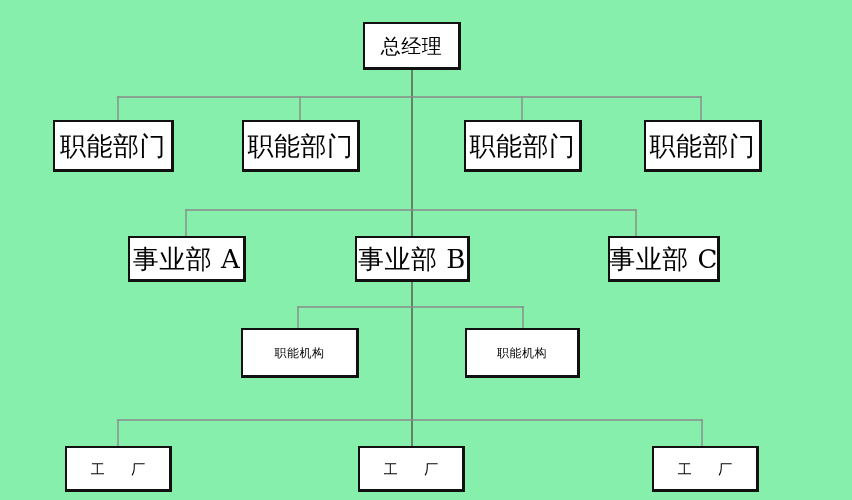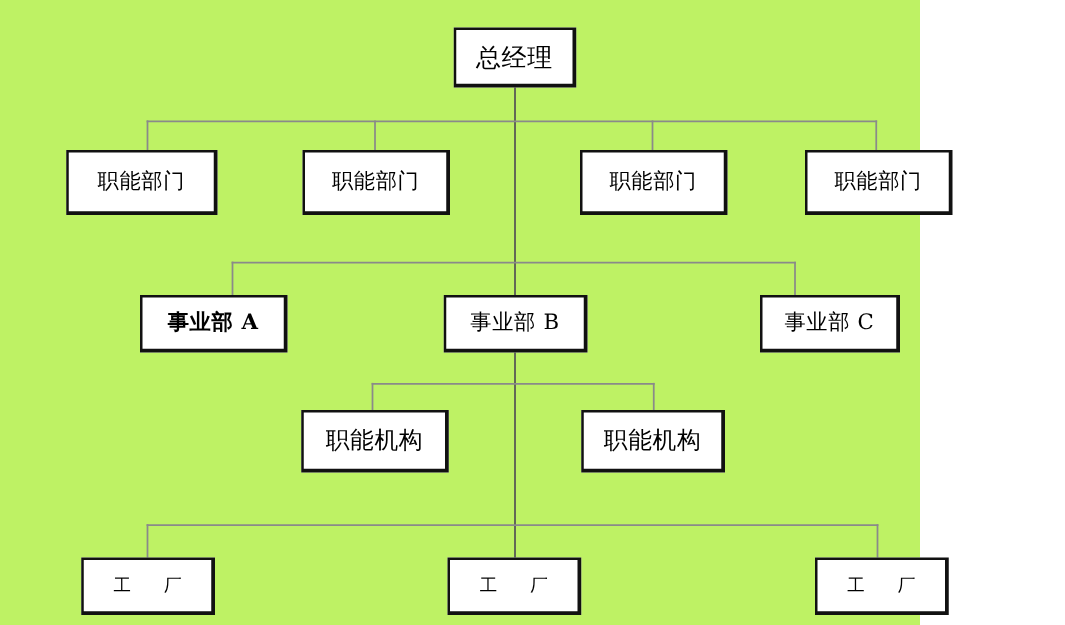--- a/index.html
+++ b/index.html
@@ -5,22 +5,22 @@
 <style>
   html,body{margin:0;padding:0;}
   body{
     width:852px;height:500px;
     background:#ffffff;
     font-family:"DejaVu Serif","Liberation Serif",serif;
     overflow:hidden;
   }
   #chart{
     position:relative;
-    width:736px;height:500px;
-    background:#bef264;
+    width:852px;height:500px;
+    background:#86efac;
   }
   svg.wires{
     position:absolute;left:0;top:0;
     width:852px;height:500px;
     pointer-events:none;
   }
   .node{
     position:absolute;
     box-sizing:border-box;
     background:#ffffff;
@@ -30,25 +30,25 @@
     display:flex;
     align-items:center;
     justify-content:center;
     color:#000000;
     line-height:1;
     white-space:nowrap;
     z-index:2;
   }
   .node .txt{
     display:block;
-    font-size:17px;
+    font-size:26px;
     letter-spacing:0.5px;
   }
   .node.lvl1 .txt{font-size:20px;}
-  .node.lvl4 .txt{font-size:19px;}
+  .node.lvl4 .txt{font-size:12px;}
   .node.lvl5 .txt{font-size:14px;letter-spacing:11px;text-indent:11px;}
 </style>
 </head>
 <body>
 
 <div id="chart">
 
   <svg class="wires" viewBox="0 0 852 500" xmlns="http://www.w3.org/2000/svg">
     <g id="wire-group" fill="none" stroke-linecap="square">
         <line x1="412" y1="70" x2="412" y2="446" stroke="#555555" stroke-width="1.4"></line>
@@ -78,21 +78,21 @@
       </div>
       <div class="node lvl2" style="left: 242px; top: 120px; width: 118px; height: 52px; border-color: rgb(17, 17, 17);">
         <span class="txt">职能部门</span>
       </div>
       <div class="node lvl2" style="left: 464px; top: 120px; width: 118px; height: 52px; border-color: rgb(17, 17, 17);">
         <span class="txt">职能部门</span>
       </div>
       <div class="node lvl2" style="left: 644px; top: 120px; width: 118px; height: 52px; border-color: rgb(17, 17, 17);">
         <span class="txt">职能部门</span>
       </div>
-      <div class="node lvl3" style="left: 112px; top: 236px; width: 118px; height: 46px; border-color: rgb(17, 17, 17); font-weight: bold;">
+      <div class="node lvl3" style="left: 128px; top: 236px; width: 118px; height: 46px; border-color: rgb(17, 17, 17);">
         <span class="txt">事业部 A</span>
       </div>
       <div class="node lvl3" style="left: 355px; top: 236px; width: 115px; height: 46px; border-color: rgb(17, 17, 17);">
         <span class="txt">事业部 B</span>
       </div>
       <div class="node lvl3" style="left: 580px; top: 236px; width: 112px; height: 46px; border-color: rgb(17, 17, 17); margin-left: 28px;">
         <span class="txt">事业部 C</span>
       </div>
       <div class="node lvl4" style="left: 241px; top: 328px; width: 118px; height: 50px; border-color: rgb(17, 17, 17);">
         <span class="txt">职能机构</span>

